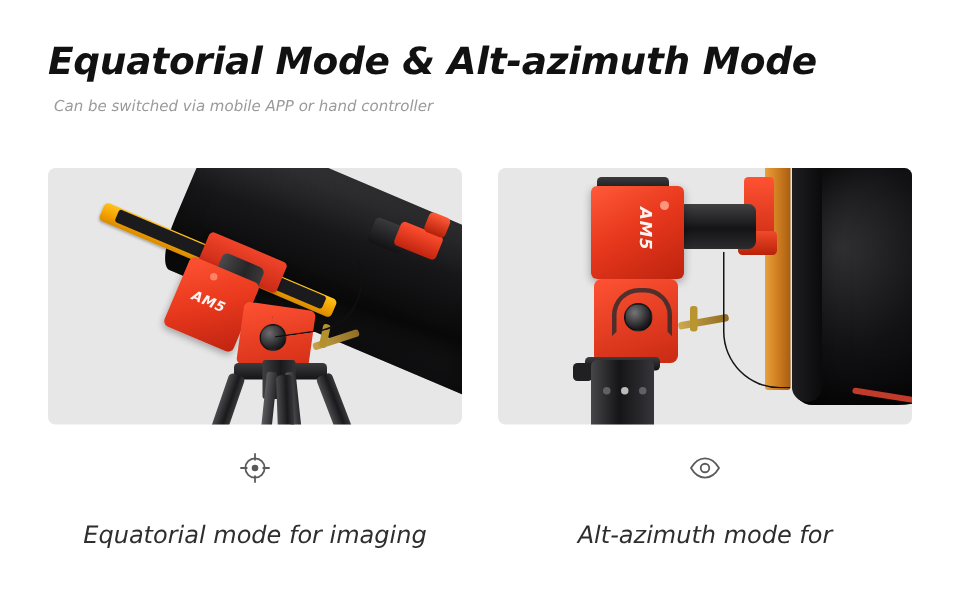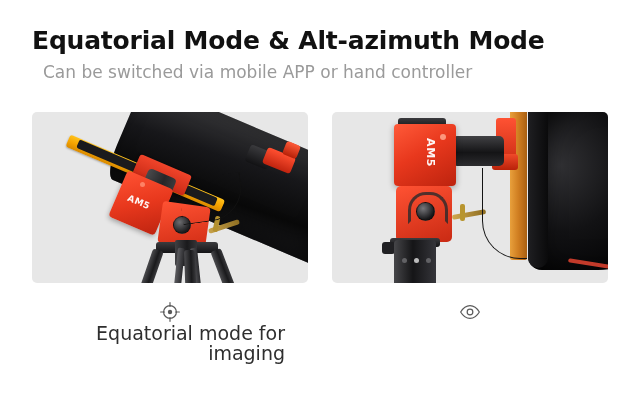--- a/index.html
+++ b/index.html
@@ -14,44 +14,45 @@
     overflow: hidden;
     font-family: "DejaVu Sans", "Liberation Sans", sans-serif;
     color: #222222;
     position: relative;
   }
 
   .page {
     position: absolute;
     inset: 0;
     background: #ffffff;
+    font-style: italic;
   }
 
   
   .header {
     position: absolute;
     left: 32px;
     top: 26px;
     width: 576px;
   }
   .page-title {
     font-size: 25px;
     font-weight: 700;
     letter-spacing: -0.2px;
     color: #111111;
     line-height: 30px;
     margin: 0;
     white-space: nowrap;
   }
   .page-subtitle {
-    font-size: 17px;
+    font-size: 10px;
     font-weight: 400;
     color: #9a9a9a;
     line-height: 16px;
-    margin: 8px 0 0 11px;
+    margin: 8px 0 0 4px;
     white-space: nowrap;
   }
 
   
   .cards {
     position: absolute;
     left: 32px;
     top: 112px;
     width: 576px;
     display: flex;
@@ -77,22 +78,22 @@
   .caption-icon {
     margin-top: 18px;
     width: 22px;
     height: 22px;
     color: #5a5a5a;
     display: block;
   }
   .caption-icon svg { display: block; width: 22px; height: 22px; }
 
   .caption-text {
-    margin-top: 0;
-    font-size: 19px;
+    margin-top: 24px;
+    font-size: 16px;
     line-height: 20px;
     color: #2e2e2e;
     text-align: right;
     font-weight: 400;
     max-width: 230px;
   }
 
   
   .eq-scene { position: absolute; inset: 0; }
 
@@ -618,18 +619,18 @@
 
       <span class="caption-icon">
         <svg viewBox="0 0 24 24" fill="none" stroke="currentColor" stroke-width="1.3" stroke-linecap="round" stroke-linejoin="round">
           <path d="M1.8 12 C 5 6.6, 9 5, 12 5 C 15 5, 19 6.6, 22.2 12
                    C 19 17.4, 15 19, 12 19 C 9 19, 5 17.4, 1.8 12 Z"></path>
           <circle cx="12" cy="12" r="3.1"></circle>
         </svg>
       </span>
 
       <div class="caption-text">
-        <br>
+        <span>Alt-azimuth mode for</span><br>
       </div>
     </div>
 
   </div>
 </div>
 
 </body></html>

